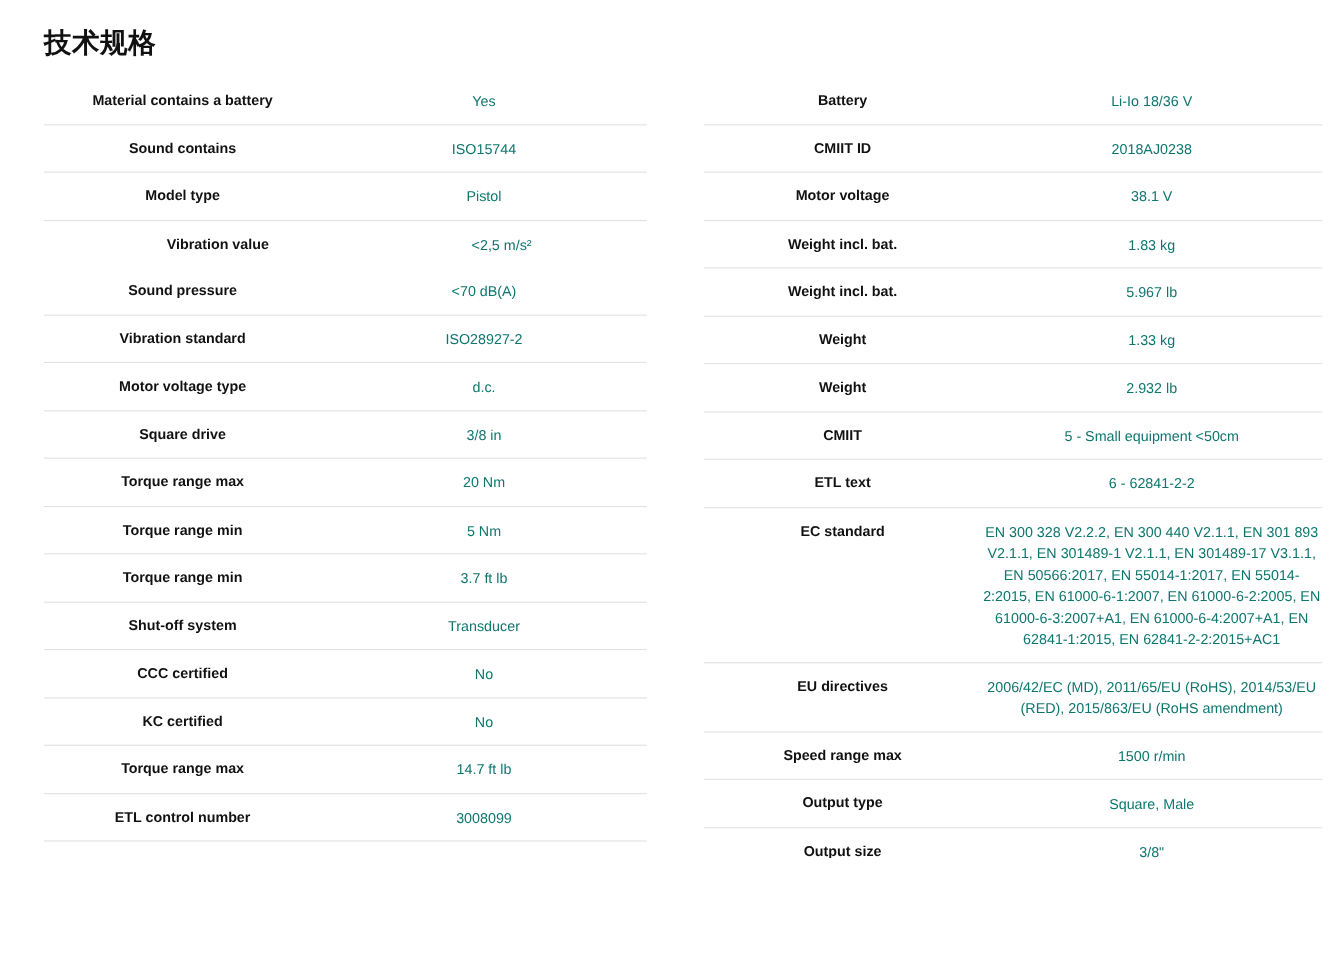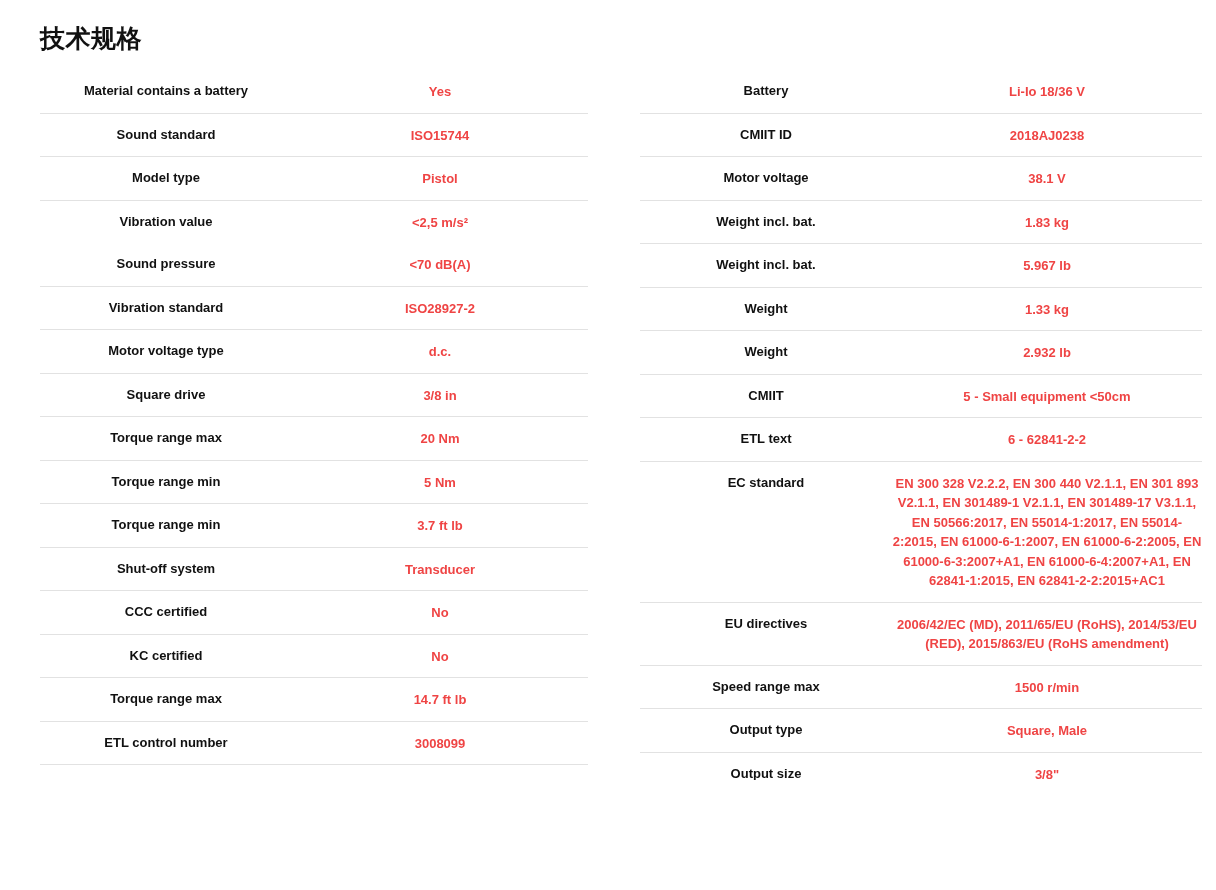--- a/index.html
+++ b/index.html
@@ -42,55 +42,55 @@
   }
   .spec-col.left { padding-left: 40px; padding-right: 20px; }
   .spec-col.right { padding-left: 32px; padding-right: 14px; }
   .spec-row {
     display: flex;
     align-items: flex-start;
     border-bottom: 1px solid #e2e2e2;
     padding: 12px 0 11px 0;
     min-height: 30px;
   }
-  .spec-row.no-border { border-bottom: none; }
+  .spec-row.no-border { border-bottom: none; margin-left: 32px; }
   .spec-label {
     font-size: 13px;
     font-weight: bold;
     color: #111111;
     line-height: 1.35;
     flex: 0 0 auto;
   }
   .spec-col.left .spec-label { width: 252px; }
   .spec-col.right .spec-label { width: 252px; }
   .spec-value {
     font-size: 13px;
-    font-weight: bold;
-    color: #ef4444;
+    font-weight: normal;
+    color: #0f766e;
     line-height: 1.5;
     flex: 1 1 auto;
     word-wrap: break-word;
   }
 </style>
 </head>
 <body>
 
 <div class="page">
 
   <h1 class="page-title">技术规格</h1>
 
   <div class="spec-columns">
 
     <div class="spec-col left">
       <div class="spec-row">
         <div class="spec-label">Material contains a battery</div>
         <div class="spec-value">Yes</div>
       </div>
       <div class="spec-row">
-        <div class="spec-label">Sound standard</div>
+        <div class="spec-label">Sound contains</div>
         <div class="spec-value">ISO15744</div>
       </div>
       <div class="spec-row">
         <div class="spec-label">Model type</div>
         <div class="spec-value">Pistol</div>
       </div>
       <div class="spec-row no-border">
         <div class="spec-label">Vibration value</div>
         <div class="spec-value">&lt;2,5 m/s²</div>
       </div>

